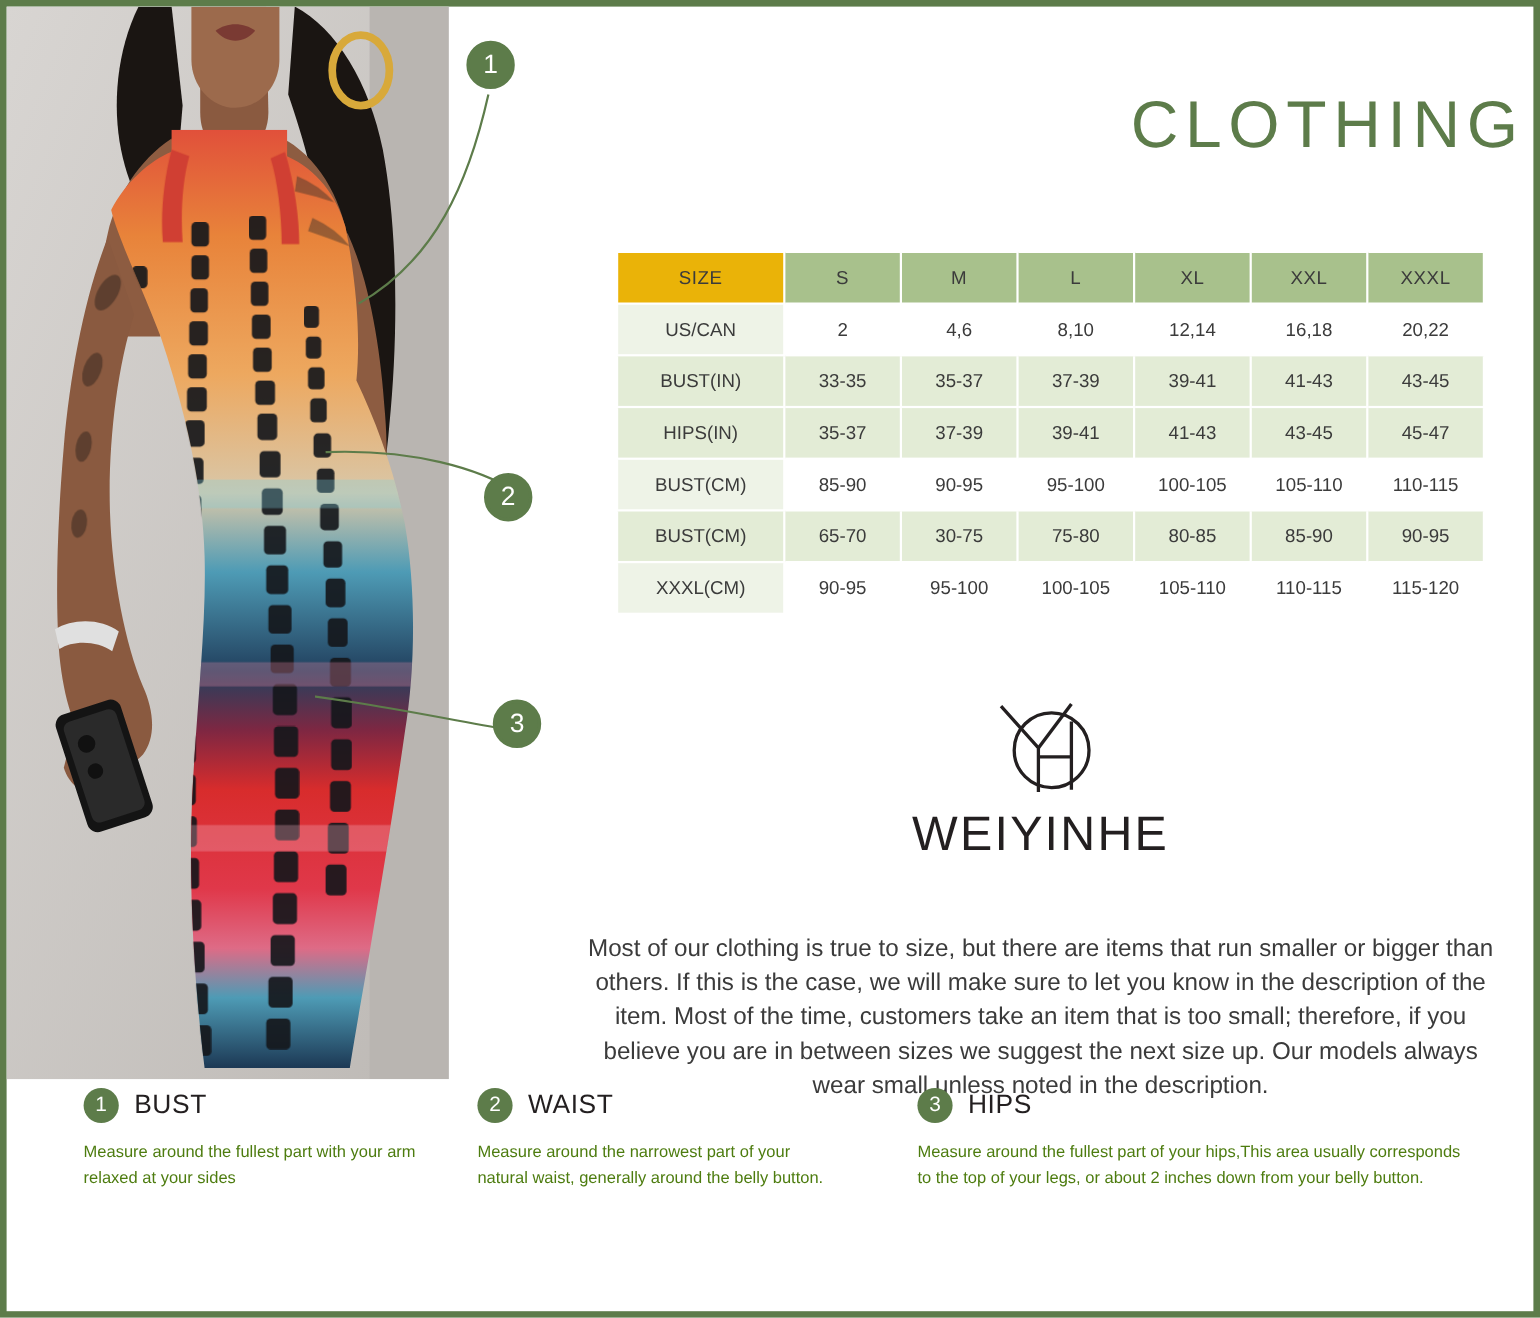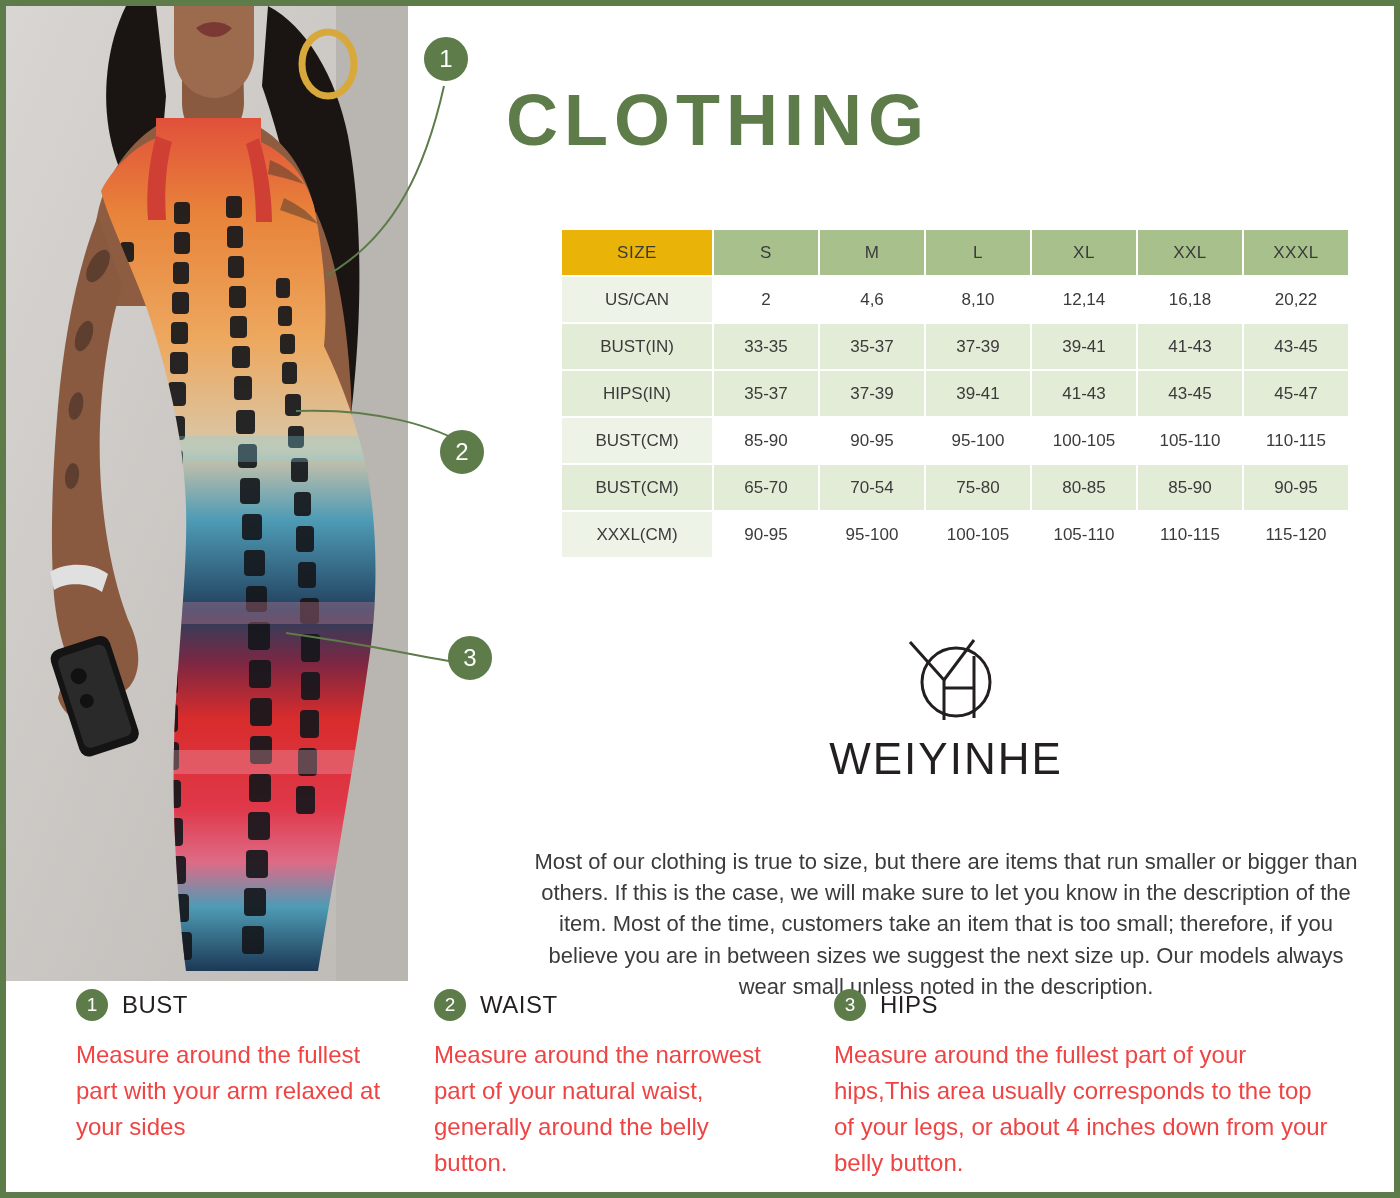--- a/index.html
+++ b/index.html
@@ -44,26 +44,26 @@
     left: 500px;
     top: 0;
     width: 900px;
     height: 975px;
   }
   .title {
     position: absolute;
     top: 78px;
     left: 0;
     width: 880px;
-    text-align: left;
-    font-size: 72px;
+    text-align: right;
+    font-size: 60px;
     letter-spacing: 6px;
     color: #5d7c4a;
     font-family: "Liberation Sans", sans-serif;
-    font-weight: 700;
+    font-weight: 400;
     line-height: 1;
   }
 
   
   .table-wrap {
     position: absolute;
     top: 222px;
     left: 54px;
     width: 790px;
   }
@@ -194,23 +194,23 @@
     align-items: center;
     justify-content: center;
     flex: 0 0 auto;
   }
   .col-title {
     font-size: 24px;
     color: #231f20;
     letter-spacing: 0.5px;
   }
   .col-body {
-    font-size: 24px;
+    font-size: 15px;
     line-height: 1.5;
-    color: #ef4444;
+    color: #4d7c0f;
   }
 </style>
 </head>
 <body>
 
 <div class="page">
   <div class="inner">
 
     <div class="photo">
       <svg width="402" height="975" viewBox="0 0 402 975" xmlns="http://www.w3.org/2000/svg" aria-hidden="true">
@@ -476,21 +476,21 @@
               <td>85-90</td>
               <td>90-95</td>
               <td>95-100</td>
               <td>100-105</td>
               <td>105-110</td>
               <td>110-115</td>
             </tr>
             <tr class="row-even">
               <td class="rowlabel">BUST(CM)</td>
               <td>65-70</td>
-              <td>70-54</td>
+              <td>30-75</td>
               <td>75-80</td>
               <td>80-85</td>
               <td>85-90</td>
               <td>90-95</td>
             </tr>
             <tr class="row-odd">
               <td class="rowlabel">XXXL(CM)</td>
               <td>90-95</td>
               <td>95-100</td>
               <td>100-105</td>
@@ -538,19 +538,19 @@
         <div class="col-body">Measure around the narrowest part of your natural waist, generally around the belly button.</div>
       </div>
 
       <div class="col col-3">
         <div class="col-head">
           <div class="col-badge">
             <span>3</span>
           </div>
           <div class="col-title">HIPS</div>
         </div>
-        <div class="col-body">Measure around the fullest part of your hips,This area usually corresponds to the top of your legs, or about 4 inches down from your belly button.</div>
+        <div class="col-body">Measure around the fullest part of your hips,This area usually corresponds to the top of your legs, or about 2 inches down from your belly button.</div>
       </div>
 
     </div>
 
   </div>
 </div>
 
 </body></html>

